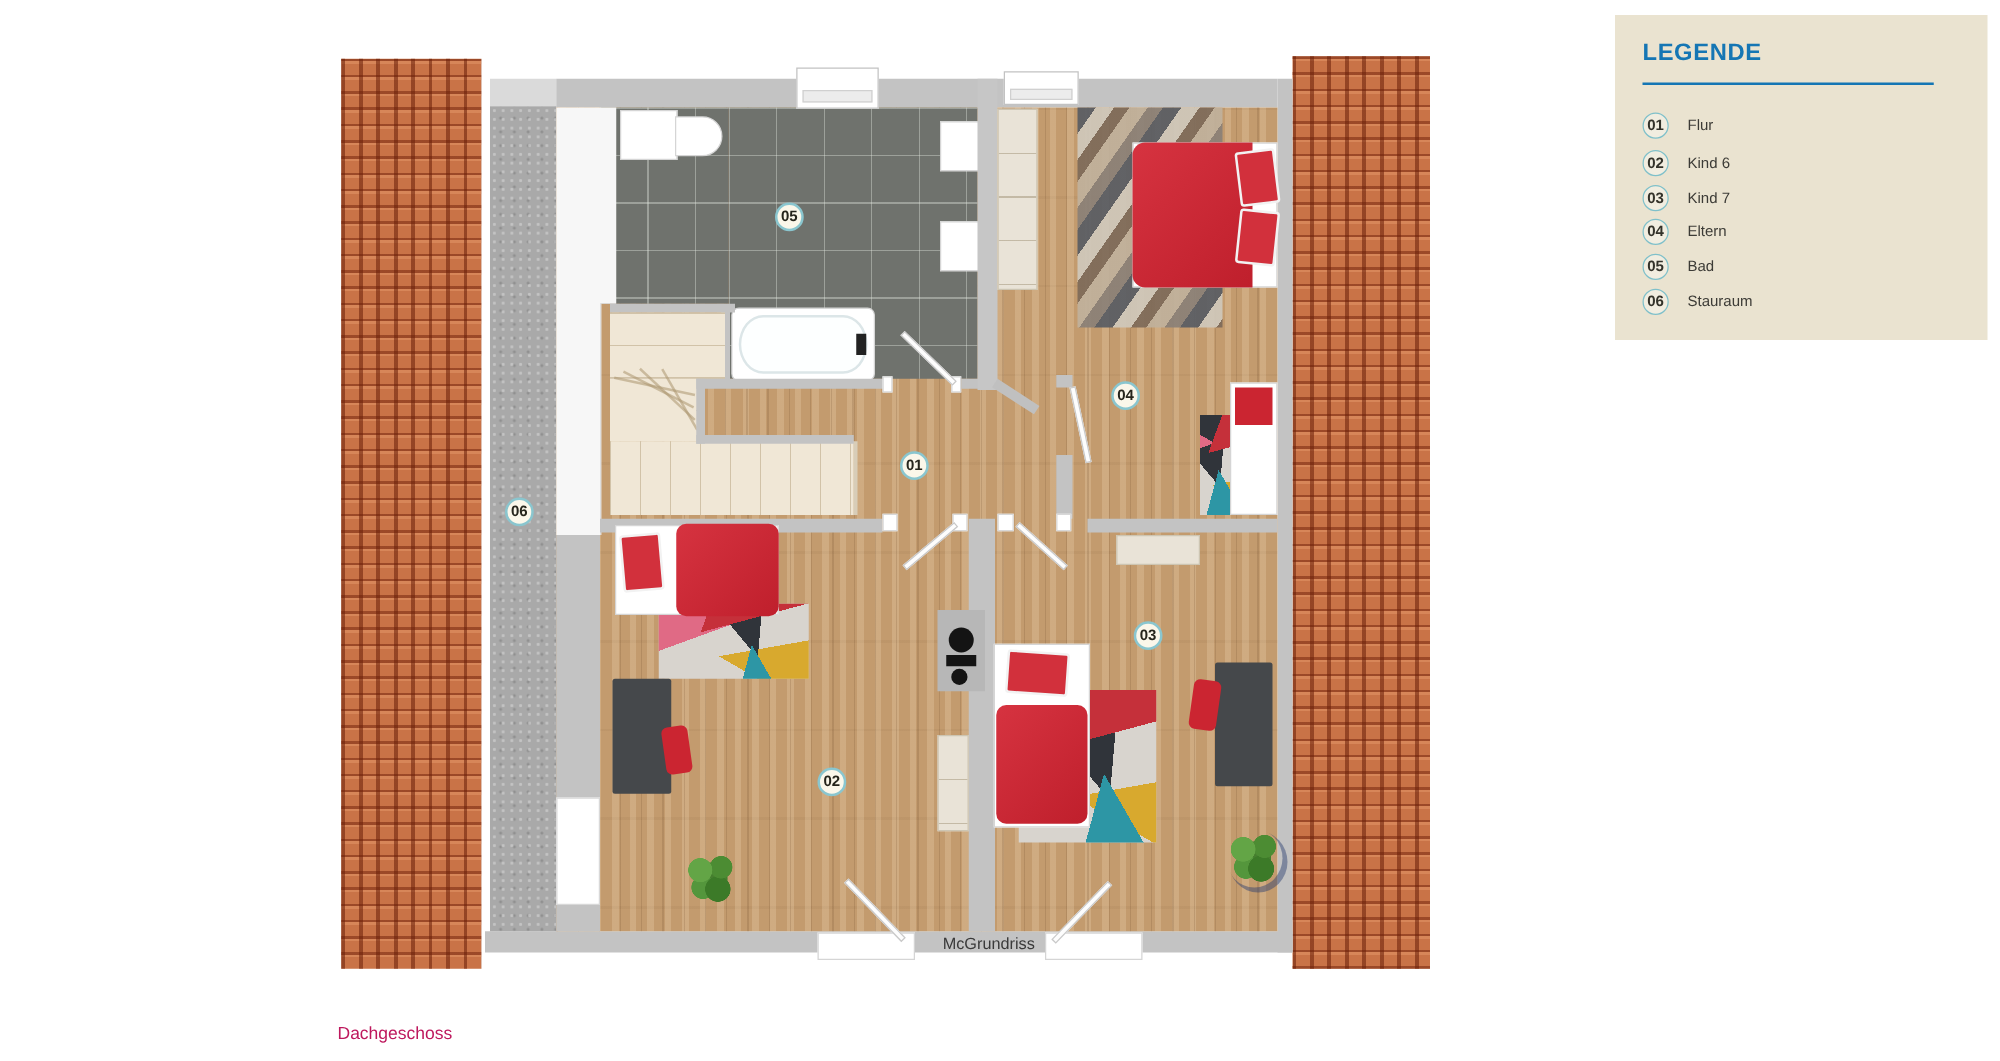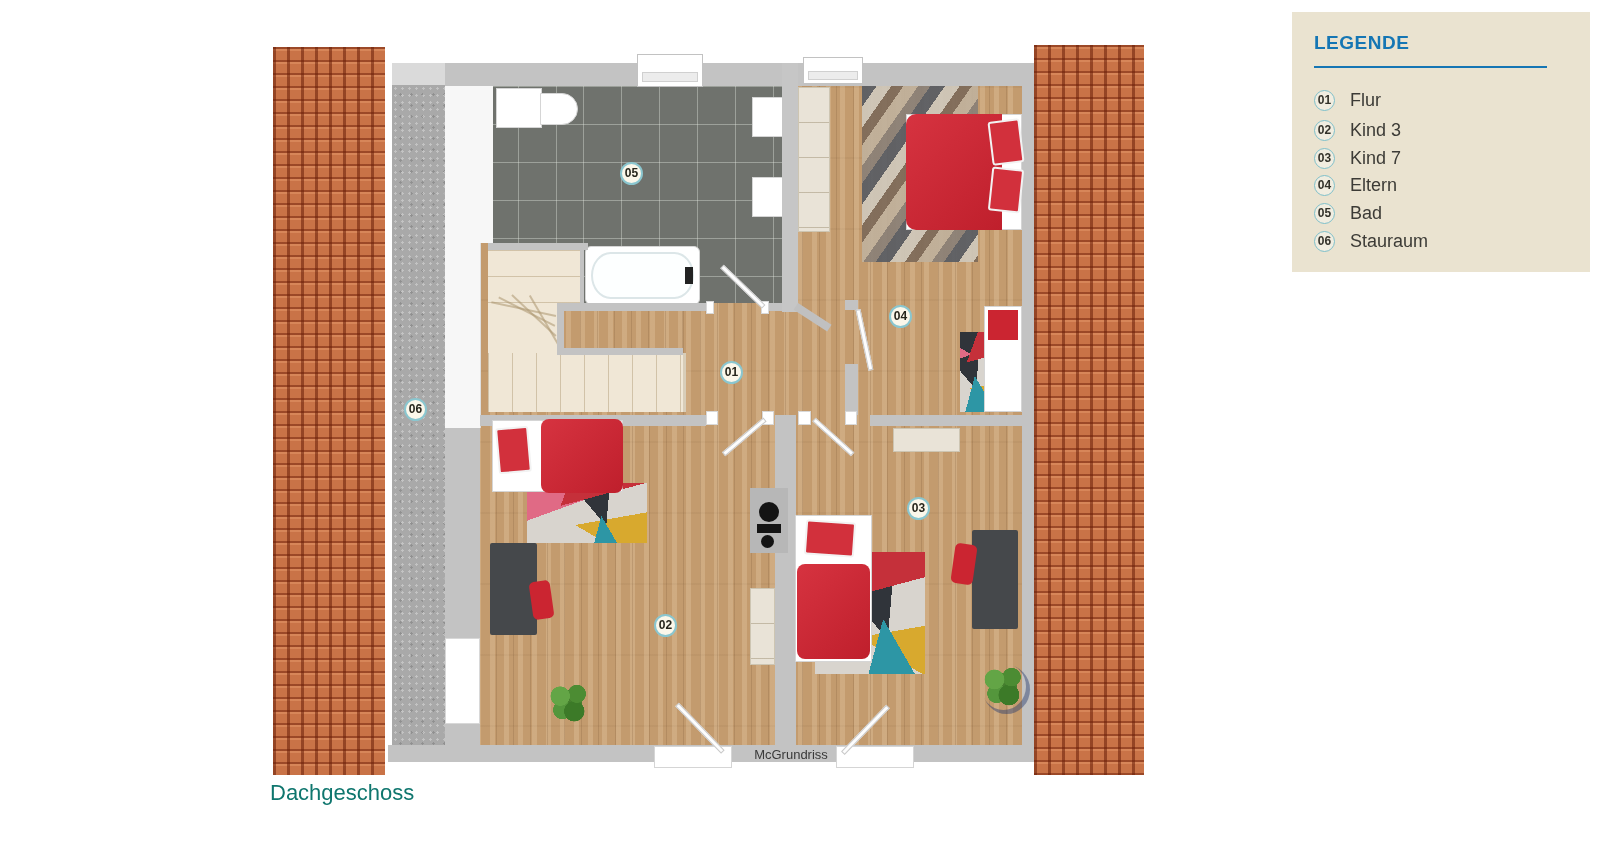--- a/index.html
+++ b/index.html
@@ -57,22 +57,22 @@
     text-align:center;box-sizing:border-box;z-index:30;}
   
   .legend{position:absolute;left:1292px;top:12px;width:298px;height:260px;background:#eae3d0;}
   .legend-title{position:absolute;left:22px;top:20px;font-weight:bold;font-size:19px;
     color:#1576b4;letter-spacing:.5px;}
   .legend-rule{position:absolute;left:22px;top:54px;width:233px;height:2px;background:#1576b4;}
   .legend-row{position:absolute;left:22px;height:24px;display:flex;align-items:center;gap:15px;}
   .legend-num{width:21px;height:21px;border-radius:50%;border:1.5px solid #7fc0ca;
     background:rgba(255,255,255,.35);color:#33322a;font-weight:bold;font-size:12px;
     line-height:19px;text-align:center;box-sizing:border-box;flex:0 0 auto;}
-  .legend-label{font-size:18px;color:#3c3b36;}
-  .caption{position:absolute;left:270px;top:780px;font-size:22px;color:#0f766e;}
+  .legend-label{font-size:12px;color:#3c3b36;}
+  .caption{position:absolute;left:270px;top:818px;font-size:14px;color:#be185d;}
   .watermark{position:absolute;left:340px;top:684px;width:126px;text-align:center;
     font-size:13px;font-weight:500;color:#3a3a3a;z-index:25;}
 </style>
 </head>
 <body>
 
 <div>
 
   <div class="abs roof" style="left:273px;top:47px;width:112px;height:728px;"></div>
   <div class="abs roof" style="left:1034px;top:45px;width:110px;height:730px;"></div>
@@ -202,21 +202,21 @@
   <div class="legend">
     <div class="legend-title">LEGENDE</div>
     <div class="legend-rule"></div>
 
     <div class="legend-row" style="top:76px;">
       <span class="legend-num">01</span>
       <span class="legend-label">Flur</span>
     </div>
     <div class="legend-row" style="top:106px;">
       <span class="legend-num">02</span>
-      <span class="legend-label">Kind 3</span>
+      <span class="legend-label">Kind 6</span>
     </div>
     <div class="legend-row" style="top:134px;">
       <span class="legend-num">03</span>
       <span class="legend-label">Kind 7</span>
     </div>
     <div class="legend-row" style="top:161px;">
       <span class="legend-num">04</span>
       <span class="legend-label">Eltern</span>
     </div>
     <div class="legend-row" style="top:189px;">

